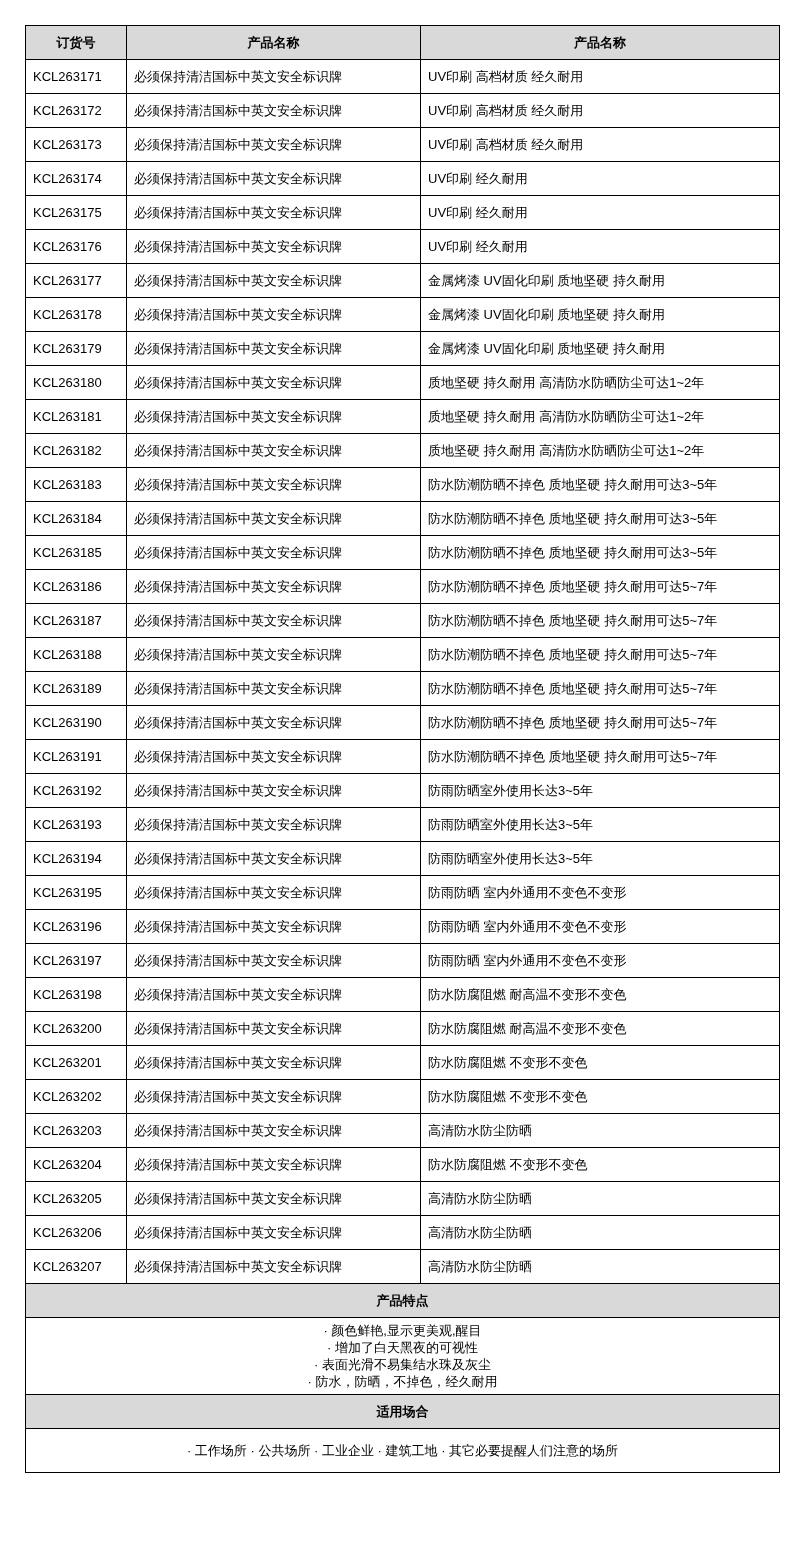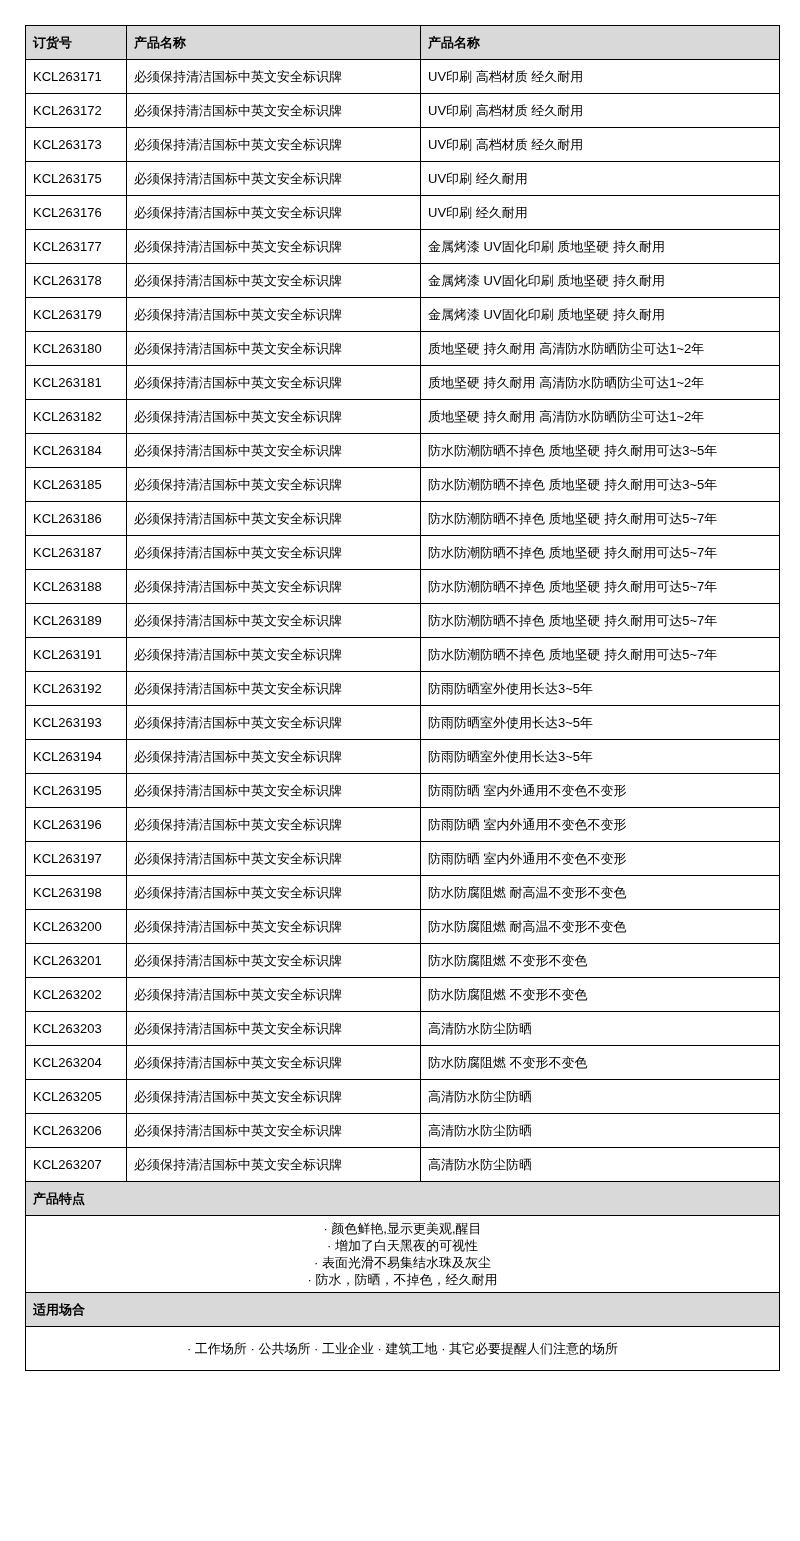--- a/index.html
+++ b/index.html
@@ -26,31 +26,32 @@
   .spec-table th, .spec-table td {
     border: 1px solid #000000;
     font-size: 13px;
     padding: 0 7px;
     vertical-align: middle;
     overflow: hidden;
     white-space: nowrap;
   }
   .spec-table thead th {
     background: #d9d9d9;
-    text-align: left;
+    text-align: center;
     font-weight: bold;
     height: 33px;
   }
   .spec-table tr.data-row td {
     height: 33px;
     background: #ffffff;
     font-weight: normal;
   }
   .spec-table tr.section-header td {
     background: #d9d9d9;
+    text-align: center;
     font-weight: bold;
     height: 33px;
     font-family: Liberation Mono, monospace;
   }
   .spec-table tr.section-body td {
     text-align: center;
     font-weight: normal;
     white-space: normal;
     padding: 4px 7px;
   }
@@ -88,20 +89,25 @@
           <td>KCL263172</td>
           <td>必须保持清洁国标中英文安全标识牌</td>
           <td>UV印刷 高档材质 经久耐用</td>
         </tr>
         <tr class="data-row">
           <td>KCL263173</td>
           <td>必须保持清洁国标中英文安全标识牌</td>
           <td>UV印刷 高档材质 经久耐用</td>
         </tr>
         <tr class="data-row">
+          <td>KCL263174</td>
+          <td>必须保持清洁国标中英文安全标识牌</td>
+          <td>UV印刷 经久耐用</td>
+        </tr>
+        <tr class="data-row">
           <td>KCL263175</td>
           <td>必须保持清洁国标中英文安全标识牌</td>
           <td>UV印刷 经久耐用</td>
         </tr>
         <tr class="data-row">
           <td>KCL263176</td>
           <td>必须保持清洁国标中英文安全标识牌</td>
           <td>UV印刷 经久耐用</td>
         </tr>
         <tr class="data-row">
@@ -128,20 +134,25 @@
           <td>KCL263181</td>
           <td>必须保持清洁国标中英文安全标识牌</td>
           <td>质地坚硬 持久耐用 高清防水防晒防尘可达1~2年</td>
         </tr>
         <tr class="data-row">
           <td>KCL263182</td>
           <td>必须保持清洁国标中英文安全标识牌</td>
           <td>质地坚硬 持久耐用 高清防水防晒防尘可达1~2年</td>
         </tr>
         <tr class="data-row">
+          <td>KCL263183</td>
+          <td>必须保持清洁国标中英文安全标识牌</td>
+          <td>防水防潮防晒不掉色 质地坚硬 持久耐用可达3~5年</td>
+        </tr>
+        <tr class="data-row">
           <td>KCL263184</td>
           <td>必须保持清洁国标中英文安全标识牌</td>
           <td>防水防潮防晒不掉色 质地坚硬 持久耐用可达3~5年</td>
         </tr>
         <tr class="data-row">
           <td>KCL263185</td>
           <td>必须保持清洁国标中英文安全标识牌</td>
           <td>防水防潮防晒不掉色 质地坚硬 持久耐用可达3~5年</td>
         </tr>
         <tr class="data-row">
@@ -154,20 +165,25 @@
           <td>必须保持清洁国标中英文安全标识牌</td>
           <td>防水防潮防晒不掉色 质地坚硬 持久耐用可达5~7年</td>
         </tr>
         <tr class="data-row">
           <td>KCL263188</td>
           <td>必须保持清洁国标中英文安全标识牌</td>
           <td>防水防潮防晒不掉色 质地坚硬 持久耐用可达5~7年</td>
         </tr>
         <tr class="data-row">
           <td>KCL263189</td>
+          <td>必须保持清洁国标中英文安全标识牌</td>
+          <td>防水防潮防晒不掉色 质地坚硬 持久耐用可达5~7年</td>
+        </tr>
+        <tr class="data-row">
+          <td>KCL263190</td>
           <td>必须保持清洁国标中英文安全标识牌</td>
           <td>防水防潮防晒不掉色 质地坚硬 持久耐用可达5~7年</td>
         </tr>
         <tr class="data-row">
           <td>KCL263191</td>
           <td>必须保持清洁国标中英文安全标识牌</td>
           <td>防水防潮防晒不掉色 质地坚硬 持久耐用可达5~7年</td>
         </tr>
         <tr class="data-row">
           <td>KCL263192</td>

